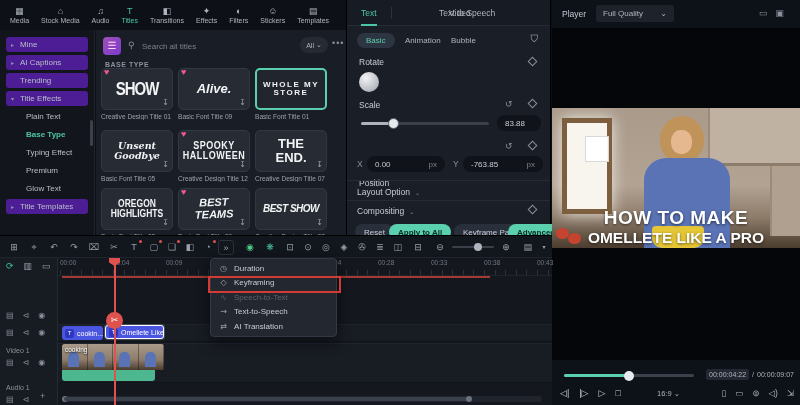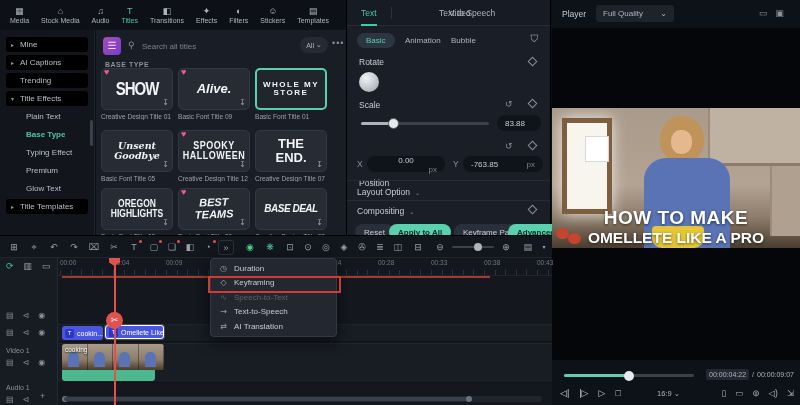--- a/index.html
+++ b/index.html
@@ -9,21 +9,21 @@
   
   .nav{position:absolute;left:0;top:0;width:346px;height:30px;background:#0d1017;display:flex;align-items:center;padding-left:4px;}
   .nav-item{display:flex;flex-direction:column;align-items:center;justify-content:center;height:30px;padding:0 6px;cursor:pointer;}
   .nav-item .ni{font-size:9px;line-height:10px;color:#aeb4bd;}
   .nav-item .nl{font-size:7px;line-height:9px;color:#aeb4bd;white-space:nowrap;}
   .nav-item.active .ni,.nav-item.active .nl{color:#4cc6a2;}
 
   
   .sidebar{position:absolute;left:0;top:30px;width:95px;height:205px;background:#12151b;border-right:1px solid #20242c;padding-top:4px;}
   .sb-item{position:relative;margin:3px 6px;height:15px;display:flex;align-items:center;font-size:8px;color:#b9bfc9;border-radius:3px;padding-left:14px;cursor:pointer;}
-  .sb-item.pill{background:#000000;}
+  .sb-item.pill{background:#4c1d95;}
   .sb-item .caret{position:absolute;left:5px;font-size:6px;color:#8a919c;}
   .sb-item.sub{padding-left:20px;background:transparent;}
   .sb-item.active{color:#4cc6a2;font-weight:bold;}
   .sb-scroll{position:absolute;right:1px;top:90px;width:3px;height:26px;background:#3a414b;border-radius:2px;}
 
   
   .library{position:absolute;left:96px;top:30px;width:250px;height:205px;background:#191d25;}
   .search-row{position:absolute;left:0;top:6px;width:250px;height:20px;}
   .badge{position:absolute;left:7px;top:1px;width:18px;height:18px;border-radius:4px;background:linear-gradient(135deg,#a04fb5,#7a3bd0);color:#ffd7ee;font-size:10px;text-align:center;line-height:18px;}
   .search-icon{position:absolute;left:32px;top:4px;font-size:9px;color:#8a919c;}
@@ -297,21 +297,21 @@
     <div class="card c8" style="left:82px;top:158px;">
       <div class="thumb">
           <span class="heart">♥</span>
           <span class="prev">BEST TEAMS</span>
           <span class="dl">↧</span>
         </div>
       <div class="cname">Basic Font Title 20</div>
     </div>
     <div class="card c9" style="left:159px;top:158px;">
       <div class="thumb">
-          <span class="prev">BASE DEAL</span>
+          <span class="prev">BEST SHOW</span>
           <span class="dl">↧</span>
         </div>
       <div class="cname">Creative Design Title 02</div>
     </div>
   </div>
 
   <div class="props">
     <div class="ptabs">
       <div class="ptab active" style="left:14px;">Text</div>
       <div class="ptab-sep"></div>
@@ -335,21 +335,21 @@
         <span class="hdl" style="left:27px;"></span>
       </div>
     <div class="vbox" style="left:150px;top:115px;width:44px;">
         <span>83.88</span>
       </div>
 
     <div class="plabel" style="left:12px;top:142px;margin-top:36px;">Position</div>
     <div class="reset-ic" style="left:158px;top:141px;">↺</div>
     <div class="kf" style="left:182px;top:142px;"></div>
     <div class="plabel" style="left:10px;top:159px;color:#8a919c;">X</div>
-    <div class="vbox" style="left:20px;top:156px;width:78px;flex-direction:column;">
+    <div class="vbox" style="left:20px;top:156px;width:78px;">
         <span>0.00</span>
         <span class="unit">px</span>
       </div>
     <div class="plabel" style="left:106px;top:159px;color:#8a919c;">Y</div>
     <div class="vbox" style="left:116px;top:156px;width:80px;">
         <span>-763.85</span>
         <span class="unit">px</span>
       </div>
 
     <div class="sect-div" style="top:180px;"></div>

